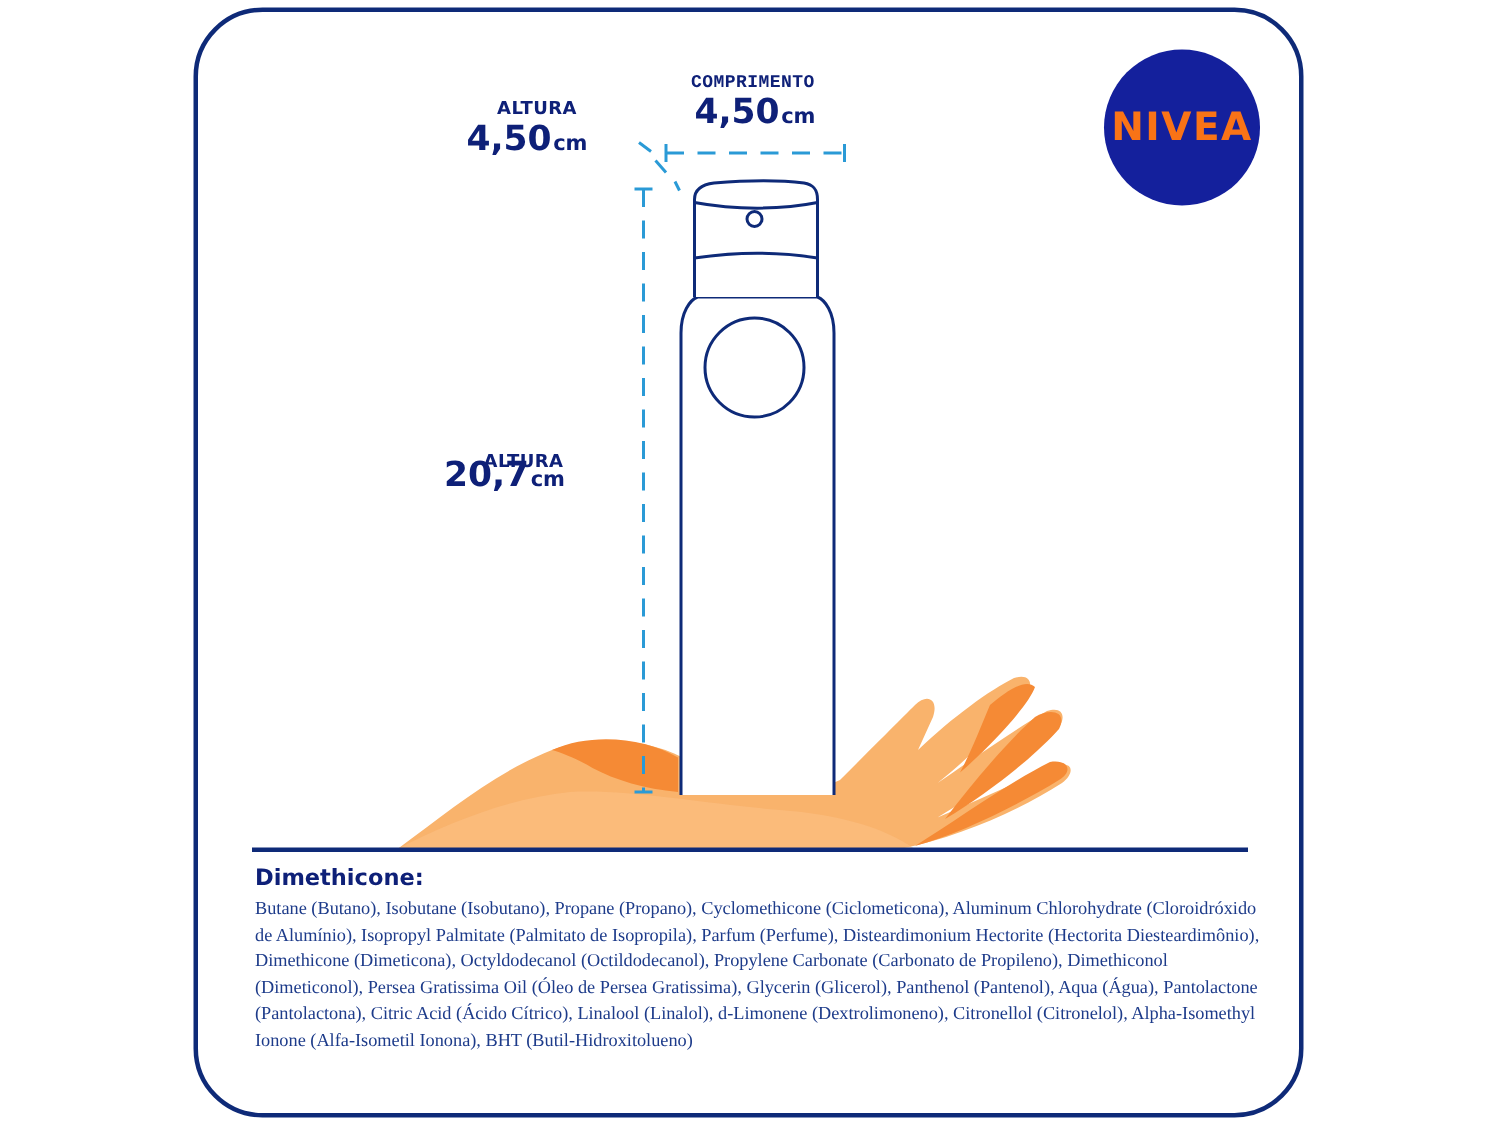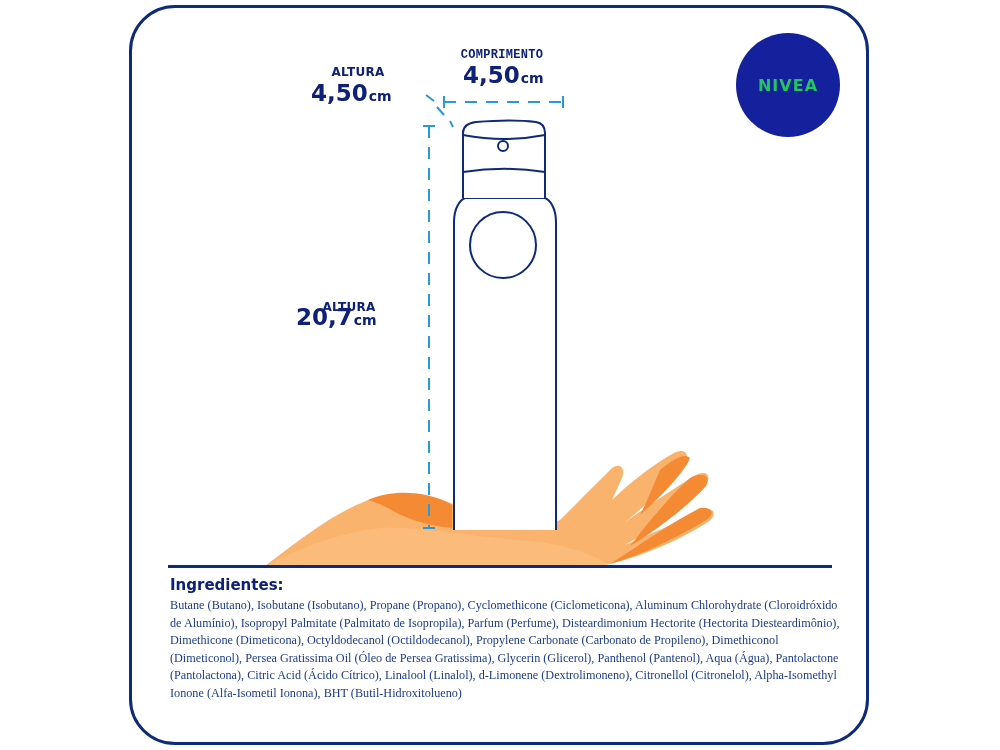--- a/index.html
+++ b/index.html
@@ -1,21 +1,21 @@
 <!DOCTYPE html>
 <html><head>
 <meta charset="utf-8">
 <style>
   html, body { margin:0; padding:0; background:#ffffff; }
   body { width:1000px; height:750px; position:relative; overflow:hidden; font-family:"DejaVu Sans", sans-serif; }
   .card { position:absolute; left:129px; top:5px; width:734px; height:734px; border:3px solid #0e2a78; border-radius:46px; box-sizing:content-box; }
   .label-small { position:absolute; color:#0e2078; font-weight:bold; font-size:12px; letter-spacing:0.3px; text-align:center; }
   .value-big { position:absolute; color:#0e2078; font-weight:bold; font-size:23px; white-space:nowrap; }
   .value-big .unit { font-size:14px; font-weight:bold; margin-left:1px;margin-top:20px; }
-  .logo { position:absolute; left:736px; top:33px; width:104px; height:104px; border-radius:50%; background:#14209c; color:#22c55e; font-weight:bold; font-size:16px; display:flex; align-items:center; justify-content:center; letter-spacing:1px; }
+  .logo { position:absolute; left:736px; top:33px; width:104px; height:104px; border-radius:50%; background:#14209c; color:#f97316; font-weight:bold; font-size:26px; display:flex; align-items:center; justify-content:center; letter-spacing:1px; }
   .divider { position:absolute; left:168px; top:565px; width:664px; height:3px; background:#0e2a78; }
   .ingr-title { position:absolute; left:170px; top:576px; font-size:15px; font-weight:bold; color:#0e2078; }
   .ingr-text { position:absolute; left:170px; top:597px; width:670px; font-size:12.2px; line-height:17.6px; color:#1d3b8a; font-family:Liberation Serif, serif; }
   svg.art { position:absolute; left:0; top:0; }
 </style>
 </head>
 <body>
 
 <div class="card"></div>
 
@@ -66,14 +66,14 @@
 <div class="value-big" style="left:296px; top:304px;">
   <span>20,7</span><span class="unit">cm</span>
 </div>
 
 <div class="logo">
   <span>NIVEA</span>
 </div>
 
 <div class="divider"></div>
 
-<div class="ingr-title">Ingredientes:</div>
+<div class="ingr-title">Dimethicone:</div>
 <div class="ingr-text">Butane (Butano), Isobutane (Isobutano), Propane (Propano), Cyclomethicone (Ciclometicona), Aluminum Chlorohydrate (Cloroidróxido de Alumínio), Isopropyl Palmitate (Palmitato de Isopropila), Parfum (Perfume), Disteardimonium Hectorite (Hectorita Diesteardimônio), Dimethicone (Dimeticona), Octyldodecanol (Octildodecanol), Propylene Carbonate (Carbonato de Propileno), Dimethiconol (Dimeticonol), Persea Gratissima Oil (Óleo de Persea Gratissima), Glycerin (Glicerol), Panthenol (Pantenol), Aqua (Água), Pantolactone (Pantolactona), Citric Acid (Ácido Cítrico), Linalool (Linalol), d-Limonene (Dextrolimoneno), Citronellol (Citronelol), Alpha-Isomethyl Ionone (Alfa-Isometil Ionona), BHT (Butil-Hidroxitolueno)</div>
 
 </body></html>

